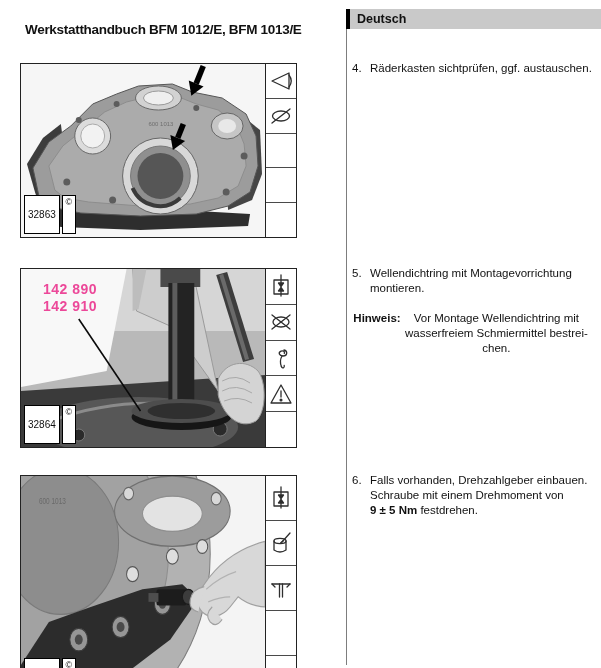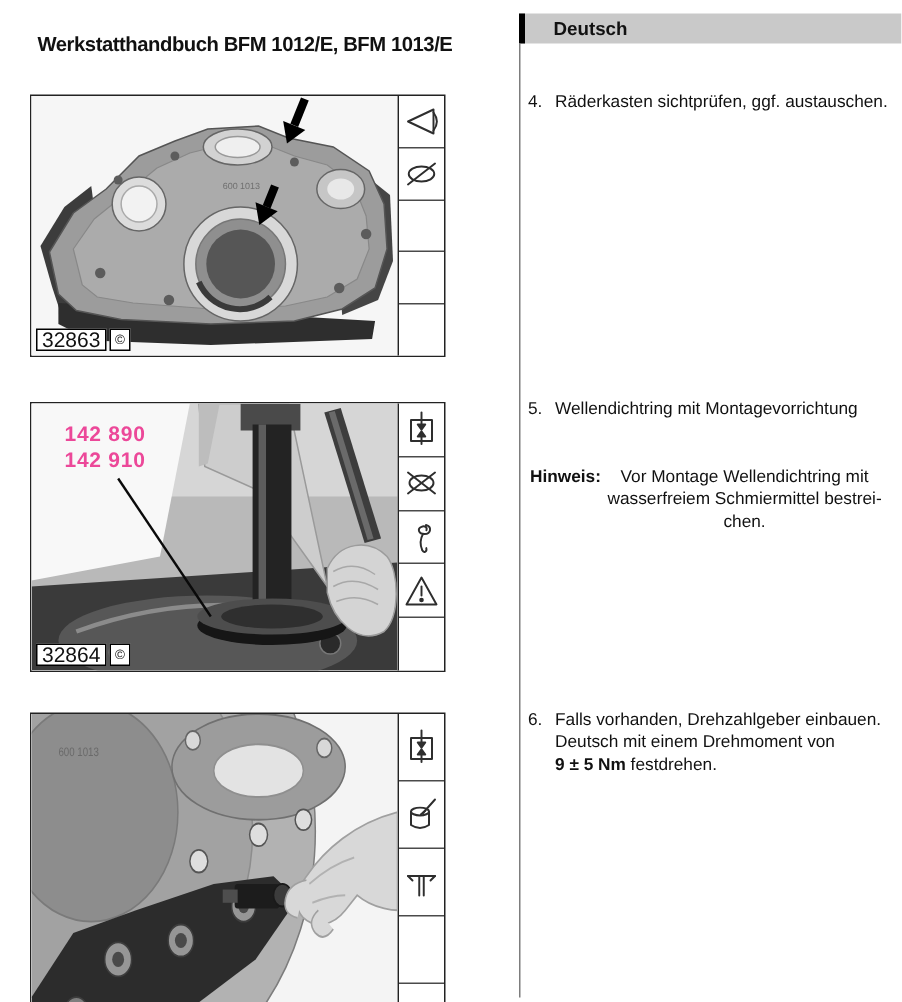--- a/index.html
+++ b/index.html
@@ -6,21 +6,21 @@
   html,body { width:601px; height:668px; background:#fff;
               font-family:"Liberation Sans", sans-serif; color:#111; }
   body { position:relative; overflow:hidden; }
 
   .page-title { position:absolute; left:25px; top:22px;
                 font-size:13.5px; font-weight:bold; letter-spacing:-0.3px; }
 
   .lang-bar { position:absolute; left:346px; top:9px; width:255px; height:20px;
               background:#c9c9c9; border-left:4px solid #000;
               display:flex; align-items:center; }
-  .lang-bar .lang-label { font-size:12.5px; font-weight:bold; padding-left:19px; }
+  .lang-bar .lang-label { font-size:12.5px; font-weight:bold; padding-left:7px; }
 
   .col-divider { position:absolute; left:346px; top:29px; width:1px; height:636px;
                  background:#7d7d7d; }
 
   
   .figure { position:absolute; left:20px; width:277px;
             border:1px solid #222; display:flex; background:#fff; }
   .figure.f1 { top:63px;  height:175px; }
   .figure.f2 { top:268px; height:180px; }
   .figure.f3 { top:475px; height:226px; }
@@ -29,22 +29,22 @@
   .photo svg { display:block; width:100%; height:100%; }
 
   .icon-strip { width:30px; display:flex; flex-direction:column; background:#fff; }
   .icon-cell { flex:1; border-bottom:1px solid #4a4a4a;
                display:flex; align-items:center; justify-content:center; }
   .icon-cell:last-child { border-bottom:none; }
   .icon-cell svg { width:24px; height:24px; stroke:#2e2e2e; fill:none;
                    stroke-width:1.3; stroke-linecap:round; stroke-linejoin:round; }
 
   .fig-label { position:absolute; left:3px; bottom:3px; display:flex; gap:2px; }
-  .fig-label .num  { background:#fff; border:1px solid #000; font-size:14px;
-                     line-height:13px; padding:0 3px; }
+  .fig-label .num  { background:#fff; border:1px solid #000; font-size:10px;
+                     line-height:13px; padding:12px 3px; }
   .fig-label .copy { background:#fff; border:1px solid #000; font-size:9px;
                      line-height:13px; width:14px; text-align:center; }
 
   .tool-numbers { position:absolute; left:22px; top:12px; font-size:14px;
                   font-weight:bold; line-height:17px; letter-spacing:0.5px;
                   color:#ec4899; }
 
   
   .step { position:absolute; left:352px; width:240px;
           font-size:11.5px; line-height:15px; display:flex; }
@@ -291,32 +291,33 @@
   <span class="num">4.</span>
   <span class="body">
     <span>Räderkasten sichtprüfen, ggf. austauschen.</span>
   </span>
 </div>
 
 <div class="step s5">
   <span class="num">5.</span>
   <span class="body">
     <div>Wellendichtring mit Montagevorrichtung</div>
+    <div>montieren.</div>
   </span>
 </div>
 
 <div class="note">
   <span class="note-label">Hinweis:</span>
   <span class="body">
     <div>Vor Montage Wellendichtring mit</div>
     <div>wasserfreiem Schmiermittel bestrei-</div>
     <div>chen.</div>
   </span>
 </div>
 
 <div class="step s6">
   <span class="num">6.</span>
   <span class="body">
     <div>Falls vorhanden, Drehzahlgeber einbauen.</div>
-    <div>Deutsch mit einem Drehmoment von</div>
+    <div>Schraube mit einem Drehmoment von</div>
     <div><b>9 ± 5 Nm</b><span> festdrehen.</span></div>
   </span>
 </div>
 
 </body></html>

